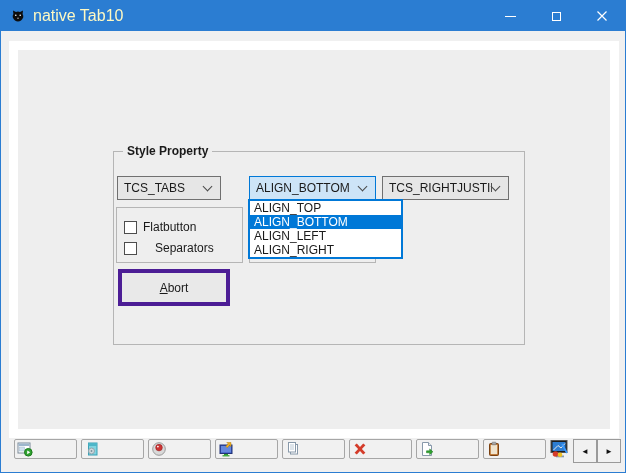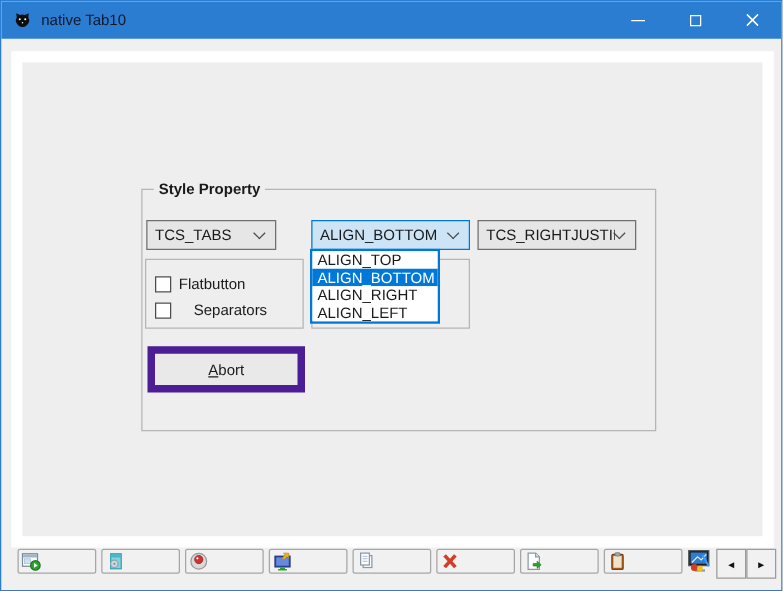--- a/index.html
+++ b/index.html
@@ -5,48 +5,48 @@
   * { margin:0; padding:0; box-sizing:border-box; cursor:default; }
   html,body { background:#cfcfcf; }
   .window {
     position:relative; width:626px; height:473px;
     font-family:"Liberation Sans", sans-serif; font-size:12px; color:#1a1a1a;
     background:#f0f0f0; border:1px solid #2b7dd2; overflow:hidden;
   }
   
   .titlebar { position:absolute; left:0; top:0; width:100%; height:30px; background:#2b7dd2; display:flex; align-items:center; }
   .title-icon { margin-left:9px; width:16px; height:16px; flex:0 0 auto; }
-  .title-text { margin-left:7px; color:#0f172a; font-size:12px; }
+  .title-text { margin-left:7px; color:#fef9c3; font-size:16px; }
   .title-controls { margin-left:auto; display:flex; height:100%; }
   .tbtn { width:46px; height:100%; display:flex; align-items:center; justify-content:center; }
   .glyph-min { width:11px; height:1px; background:#fff; }
   .glyph-max { width:9px; height:9px; border:1px solid #fff; }
   
   .white-panel { position:absolute; left:8px; top:40px; width:610px; height:397px; background:#ffffff; }
   .inner-panel { position:absolute; left:17px; top:49px; width:592px; height:379px; background:#eeeeee; }
   
   .groupbox { position:absolute; left:112px; top:150px; width:412px; height:194px; border:1px solid #b5b5b5;font-weight:bold; }
   .groupbox-label { position:absolute; left:9px; top:-8px; background:#eeeeee; padding:0 4px; font-size:12px; color:#1a1a1a; }
   
   .combo { position:absolute; height:24px; background:#e6e6e6; border:1px solid #707070; display:flex; align-items:center; }
   .combo-text { padding-left:6px; flex:1; white-space:nowrap; overflow:hidden; }
   .chevron { width:7px; height:7px; border-right:1.5px solid #4a4a4a; border-bottom:1.5px solid #4a4a4a; transform:rotate(45deg); margin-right:9px; margin-top:-3px; flex:0 0 auto; }
   .combo.focused { background:#cde4f7; border:1px solid #0078d7; }
   
-  .droplist { position:absolute; left:247px; top:198px; width:104px; background:#ffffff; border:2px solid #0078d7; z-index:6; }
+  .droplist { position:absolute; left:247px; top:198px; width:155px; background:#ffffff; border:2px solid #0078d7; z-index:6; }
   .dropitem { height:14px; line-height:14px; padding-left:4px; font-size:12px; background:#fff; color:#1a1a1a; white-space:nowrap; }
   .dropitem.selected { background:#0078d7; color:#ffffff; }
   
   .frame { position:absolute; top:206px; width:127px; height:56px; border:1px solid #b5b5b5; }
   .cbrow { position:absolute; left:7px; display:flex; align-items:center; height:14px; }
   .cbox { width:13px; height:13px; background:#fff; border:1px solid #4d4d4d; position:relative; flex:0 0 auto; }
   .checkmark { position:absolute; left:2px; top:2px; width:8px; height:4px; border-left:2px solid #2b2b2b; border-bottom:2px solid #2b2b2b; transform:rotate(-48deg); }
   .cblabel { margin-left:6px; font-size:12px; white-space:nowrap;text-align:right; }
   
-  .pushbtn { position:absolute; top:276px; width:126px; height:37px; background:#e9e9e9; border:6px solid #4c1d95; display:flex; align-items:center; justify-content:center; font-size:12px; }
+  .pushbtn { position:absolute; top:268px; width:112px; height:37px; background:#e9e9e9; border:4px solid #4c1d95; display:flex; align-items:center; justify-content:center; font-size:12px; }
   .u { text-decoration:underline; }
   
   .tb-panel { position:absolute; top:438px; width:63px; height:20px; background:#f1f1f1; border:1px solid #a6a6a6; border-radius:2px; display:flex; align-items:center; }
   .tb-panel svg { margin-left:2px; }
   .tb-display { position:absolute; left:548px; top:437px; width:21px; height:21px; }
   .nav-btn { position:absolute; top:438px; width:24px; height:24px; background:#f1f1f1; border:1px solid #9a9a9a; display:flex; align-items:center; justify-content:center; font-size:8px; color:#111; }
 </style>
 </head>
 <body>
 
@@ -105,22 +105,22 @@
       <span class="cblabel">Separators</span>
     </div>
   </div>
 
   <div class="frame" style="left:248px;"></div>
 
 
   <div class="droplist">
     <div class="dropitem">ALIGN_TOP</div>
     <div class="dropitem selected">ALIGN_BOTTOM</div>
+    <div class="dropitem">ALIGN_LEFT</div>
     <div class="dropitem">ALIGN_RIGHT</div>
-    <div class="dropitem">ALIGN_LEFT</div>
   </div>
 
   <div class="pushbtn" style="left:117px;">
     <span><span class="u">A</span><span>bort</span></span>
   </div>
 
   <div class="tb-panel" style="left:13px;">
     <svg width="16" height="16" viewBox="0 0 16 16">
       <rect x="1" y="2" width="12" height="10" fill="#ffffff" stroke="#7a8a99"></rect>
       <rect x="1.5" y="2.5" width="11" height="2.5" fill="#9db6cc"></rect>

